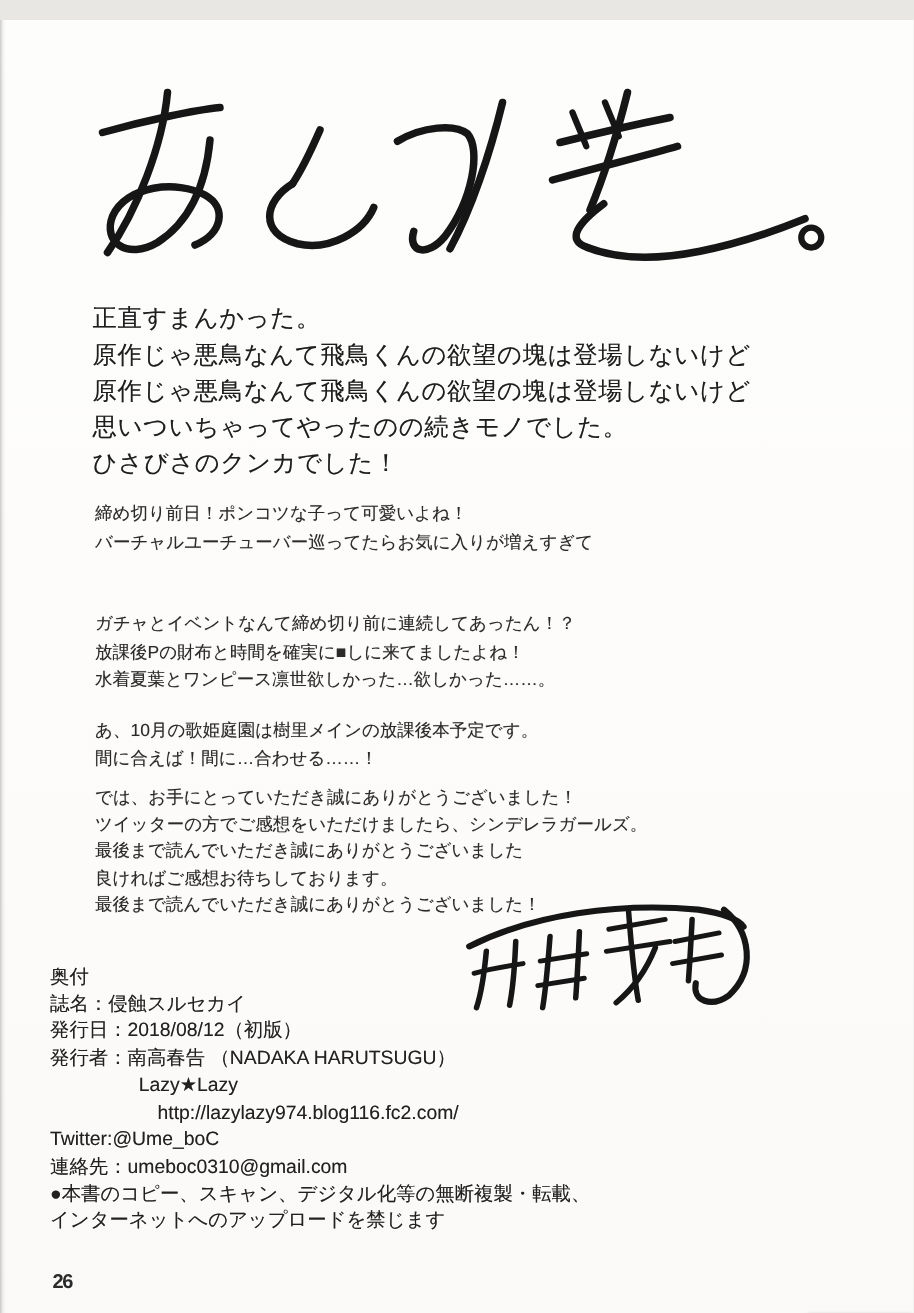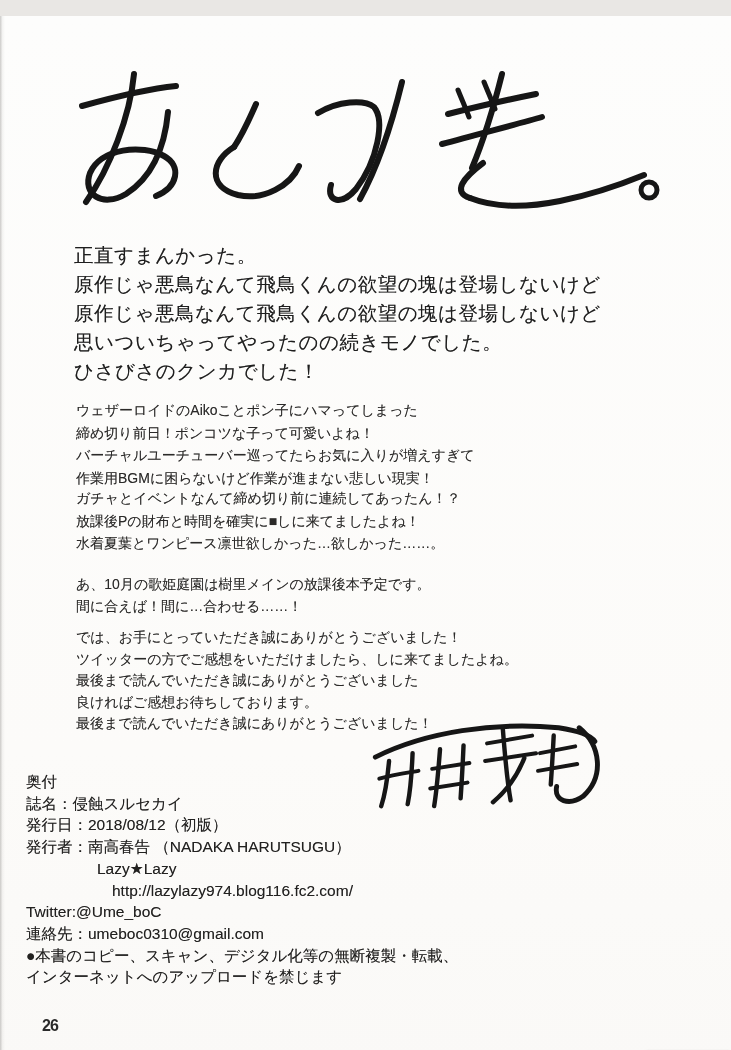--- a/index.html
+++ b/index.html
@@ -46,21 +46,21 @@
     font-size:14px;color:#2b2a29;
     text-shadow:0 0 0.6px rgba(40,40,40,0.4);
   }
   .block-vtuber{left:76px;top:383px;line-height:22.5px;}
   .block-shanimas{left:76px;top:471px;line-height:22.5px;}
   .block-nextbook{left:76px;top:557px;line-height:22px;}
   .block-thanks{left:76px;top:611px;line-height:21.5px;}
 
   
   .colophon{
-    position:absolute;left:26px;top:755px;
+    position:absolute;left:40px;top:755px;
     font-family:"Liberation Sans", sans-serif;
     font-size:15.5px;line-height:21.7px;color:#222120;
     white-space:nowrap;
     text-shadow:0 0 0.5px rgba(30,30,30,0.4);
   }
   .colophon .line{display:block;}
   .indent-1{padding-left:71px;}
   .indent-2{padding-left:86px;}
 
   .page-number{
@@ -103,40 +103,38 @@
 
   <div class="block block-main">
     <span class="line">正直すまんかった。</span>
     <span class="line">原作じゃ悪鳥なんて飛鳥くんの欲望の塊は登場しないけど</span>
     <span class="line">原作じゃ悪鳥なんて飛鳥くんの欲望の塊は登場しないけど</span>
     <span class="line">思いついちゃってやったのの続きモノでした。</span>
     <span class="line">ひさびさのクンカでした！</span>
   </div>
 
   <div class="block block-small block-vtuber">
-    <span class="line">ウェザーロイドのAikoことポン子にハマってしまった</span>
     <span class="line">締め切り前日！ポンコツな子って可愛いよね！</span>
     <span class="line">バーチャルユーチューバー巡ってたらお気に入りが増えすぎて</span>
-    <span class="line">作業用BGMに困らないけど作業が進まない悲しい現実！</span>
   </div>
 
   <div class="block block-small block-shanimas">
     <span class="line">ガチャとイベントなんて締め切り前に連続してあったん！？</span>
     <span class="line">放課後Pの財布と時間を確実に■しに来てましたよね！</span>
     <span class="line">水着夏葉とワンピース凛世欲しかった…欲しかった……。</span>
   </div>
 
   <div class="block block-small block-nextbook">
     <span class="line">あ、10月の歌姫庭園は樹里メインの放課後本予定です。</span>
     <span class="line">間に合えば！間に…合わせる……！</span>
   </div>
 
   <div class="block block-small block-thanks">
     <span class="line">では、お手にとっていただき誠にありがとうございました！</span>
-    <span class="line">ツイッターの方でご感想をいただけましたら、しに来てましたよね。</span>
+    <span class="line">ツイッターの方でご感想をいただけましたら、シンデレラガールズ。</span>
     <span class="line">最後まで読んでいただき誠にありがとうございました</span>
     <span class="line">良ければご感想お待ちしております。</span>
     <span class="line">最後まで読んでいただき誠にありがとうございました！</span>
   </div>
 
   <svg class="sig-svg" viewBox="0 0 250 100" aria-label="南高春告">
     <title>南高春告</title>
     <path class="ink-stroke" stroke-width="5" d="M 8,44 C 60,18 130,8 195,14 C 215,17 228,22 232,28"></path>
     <path class="ink-stroke" stroke-width="4.5" d="M 22,48 C 20,70 17,85 14,94"></path>
     <path class="ink-stroke" stroke-width="4.5" d="M 46,40 C 45,65 43,82 41,92"></path>

